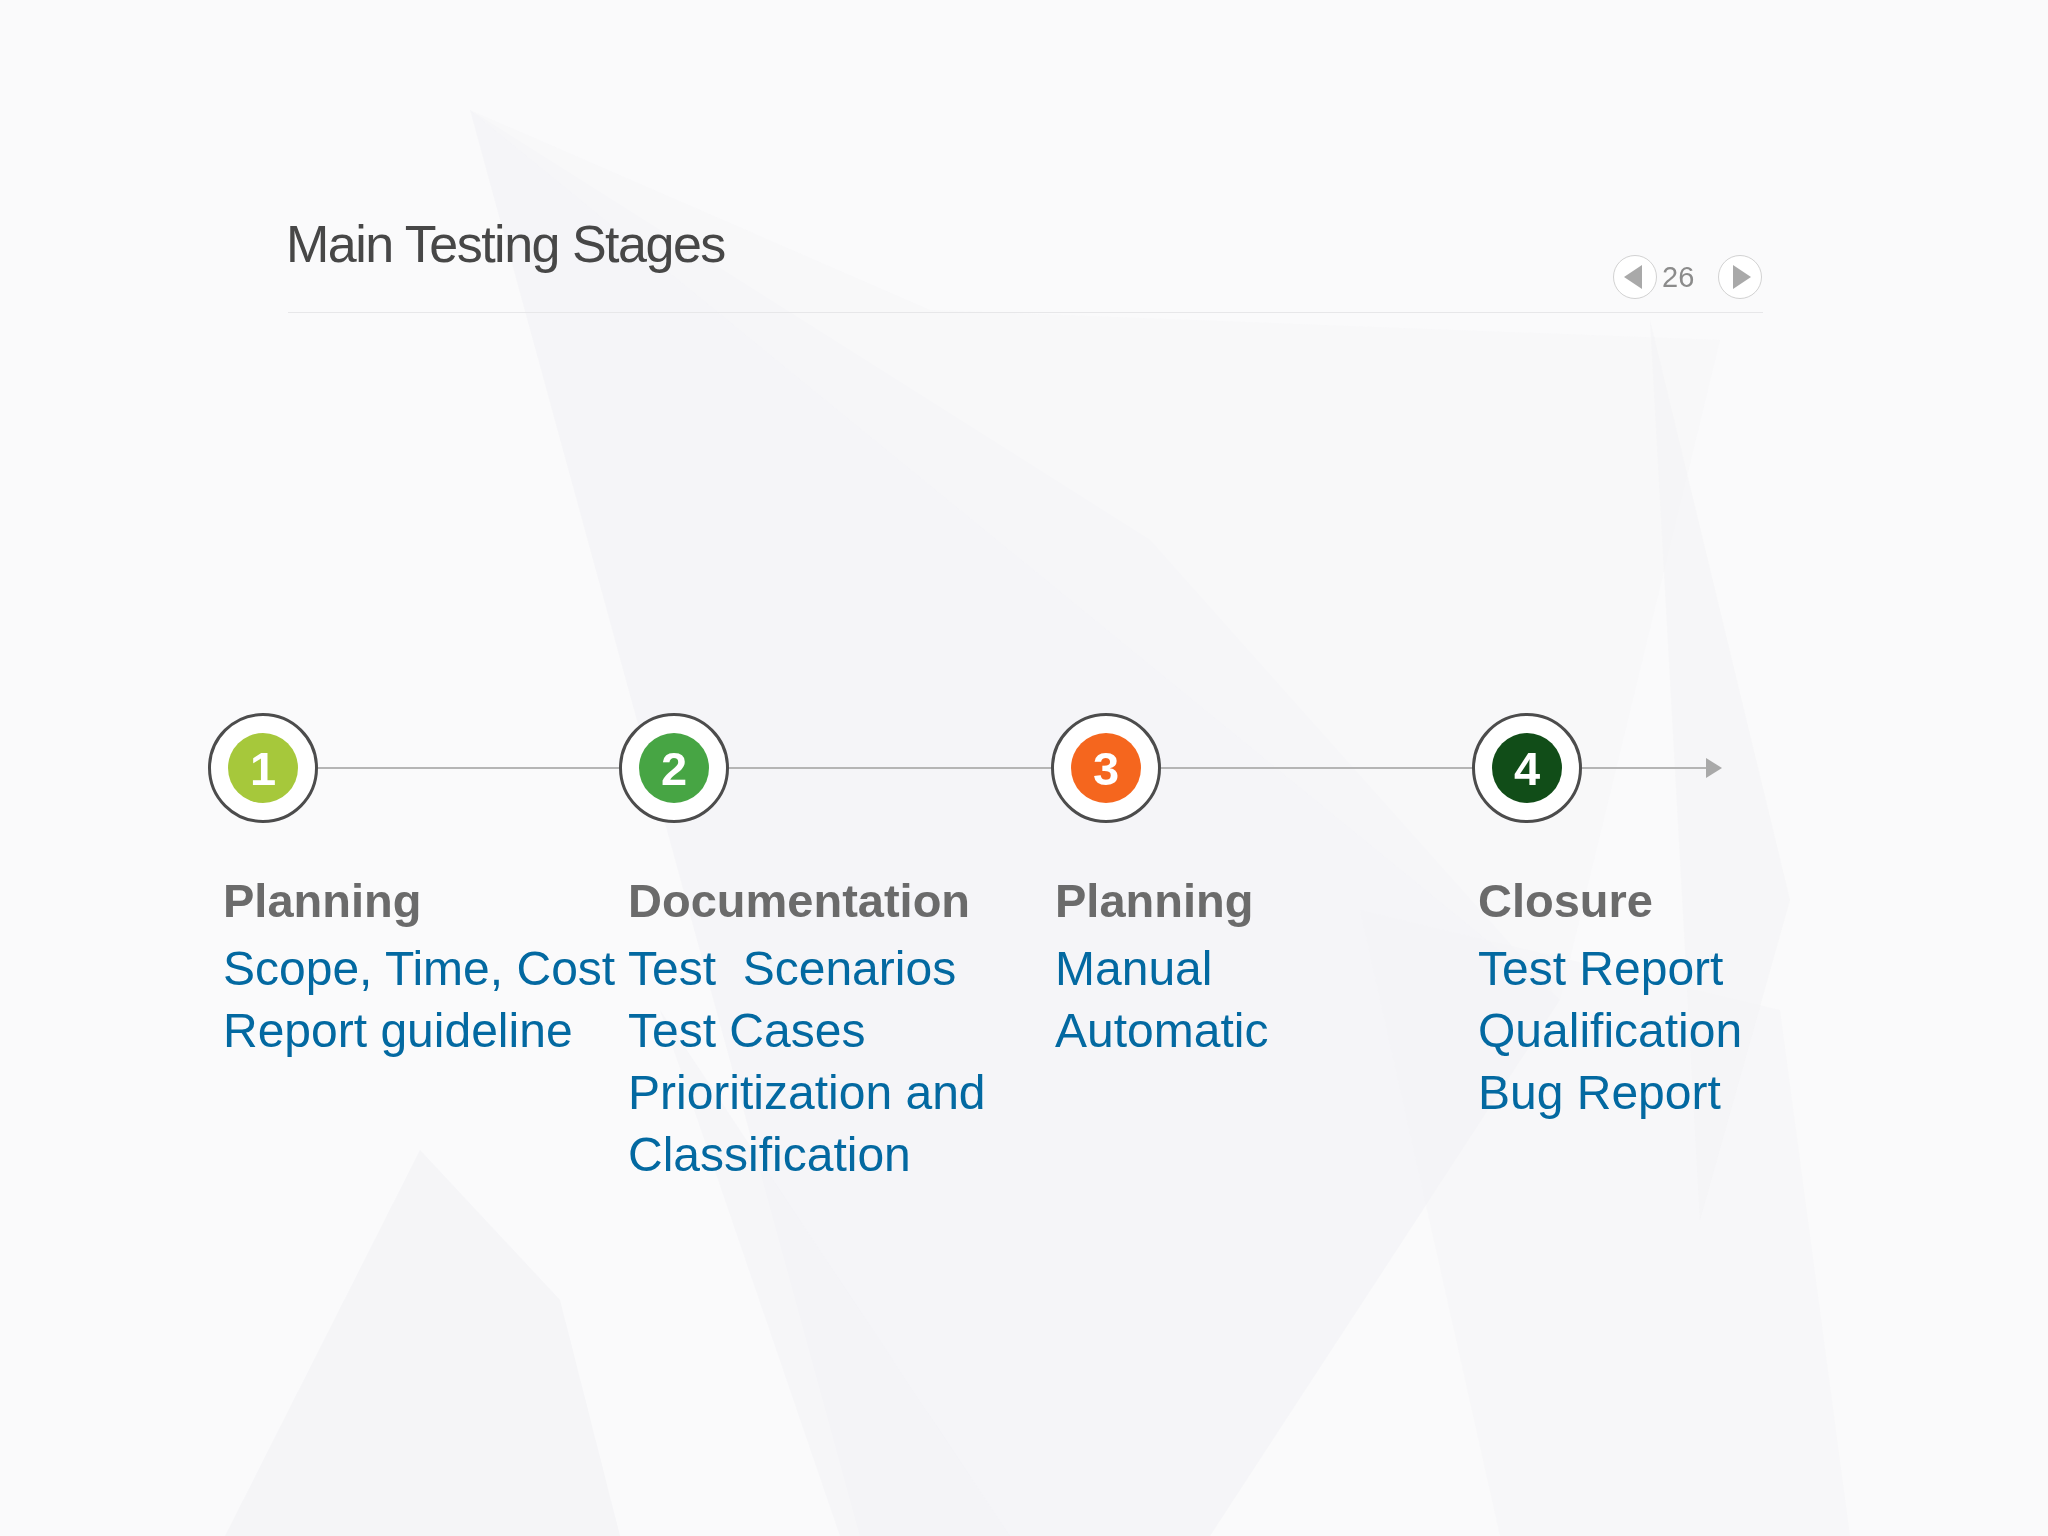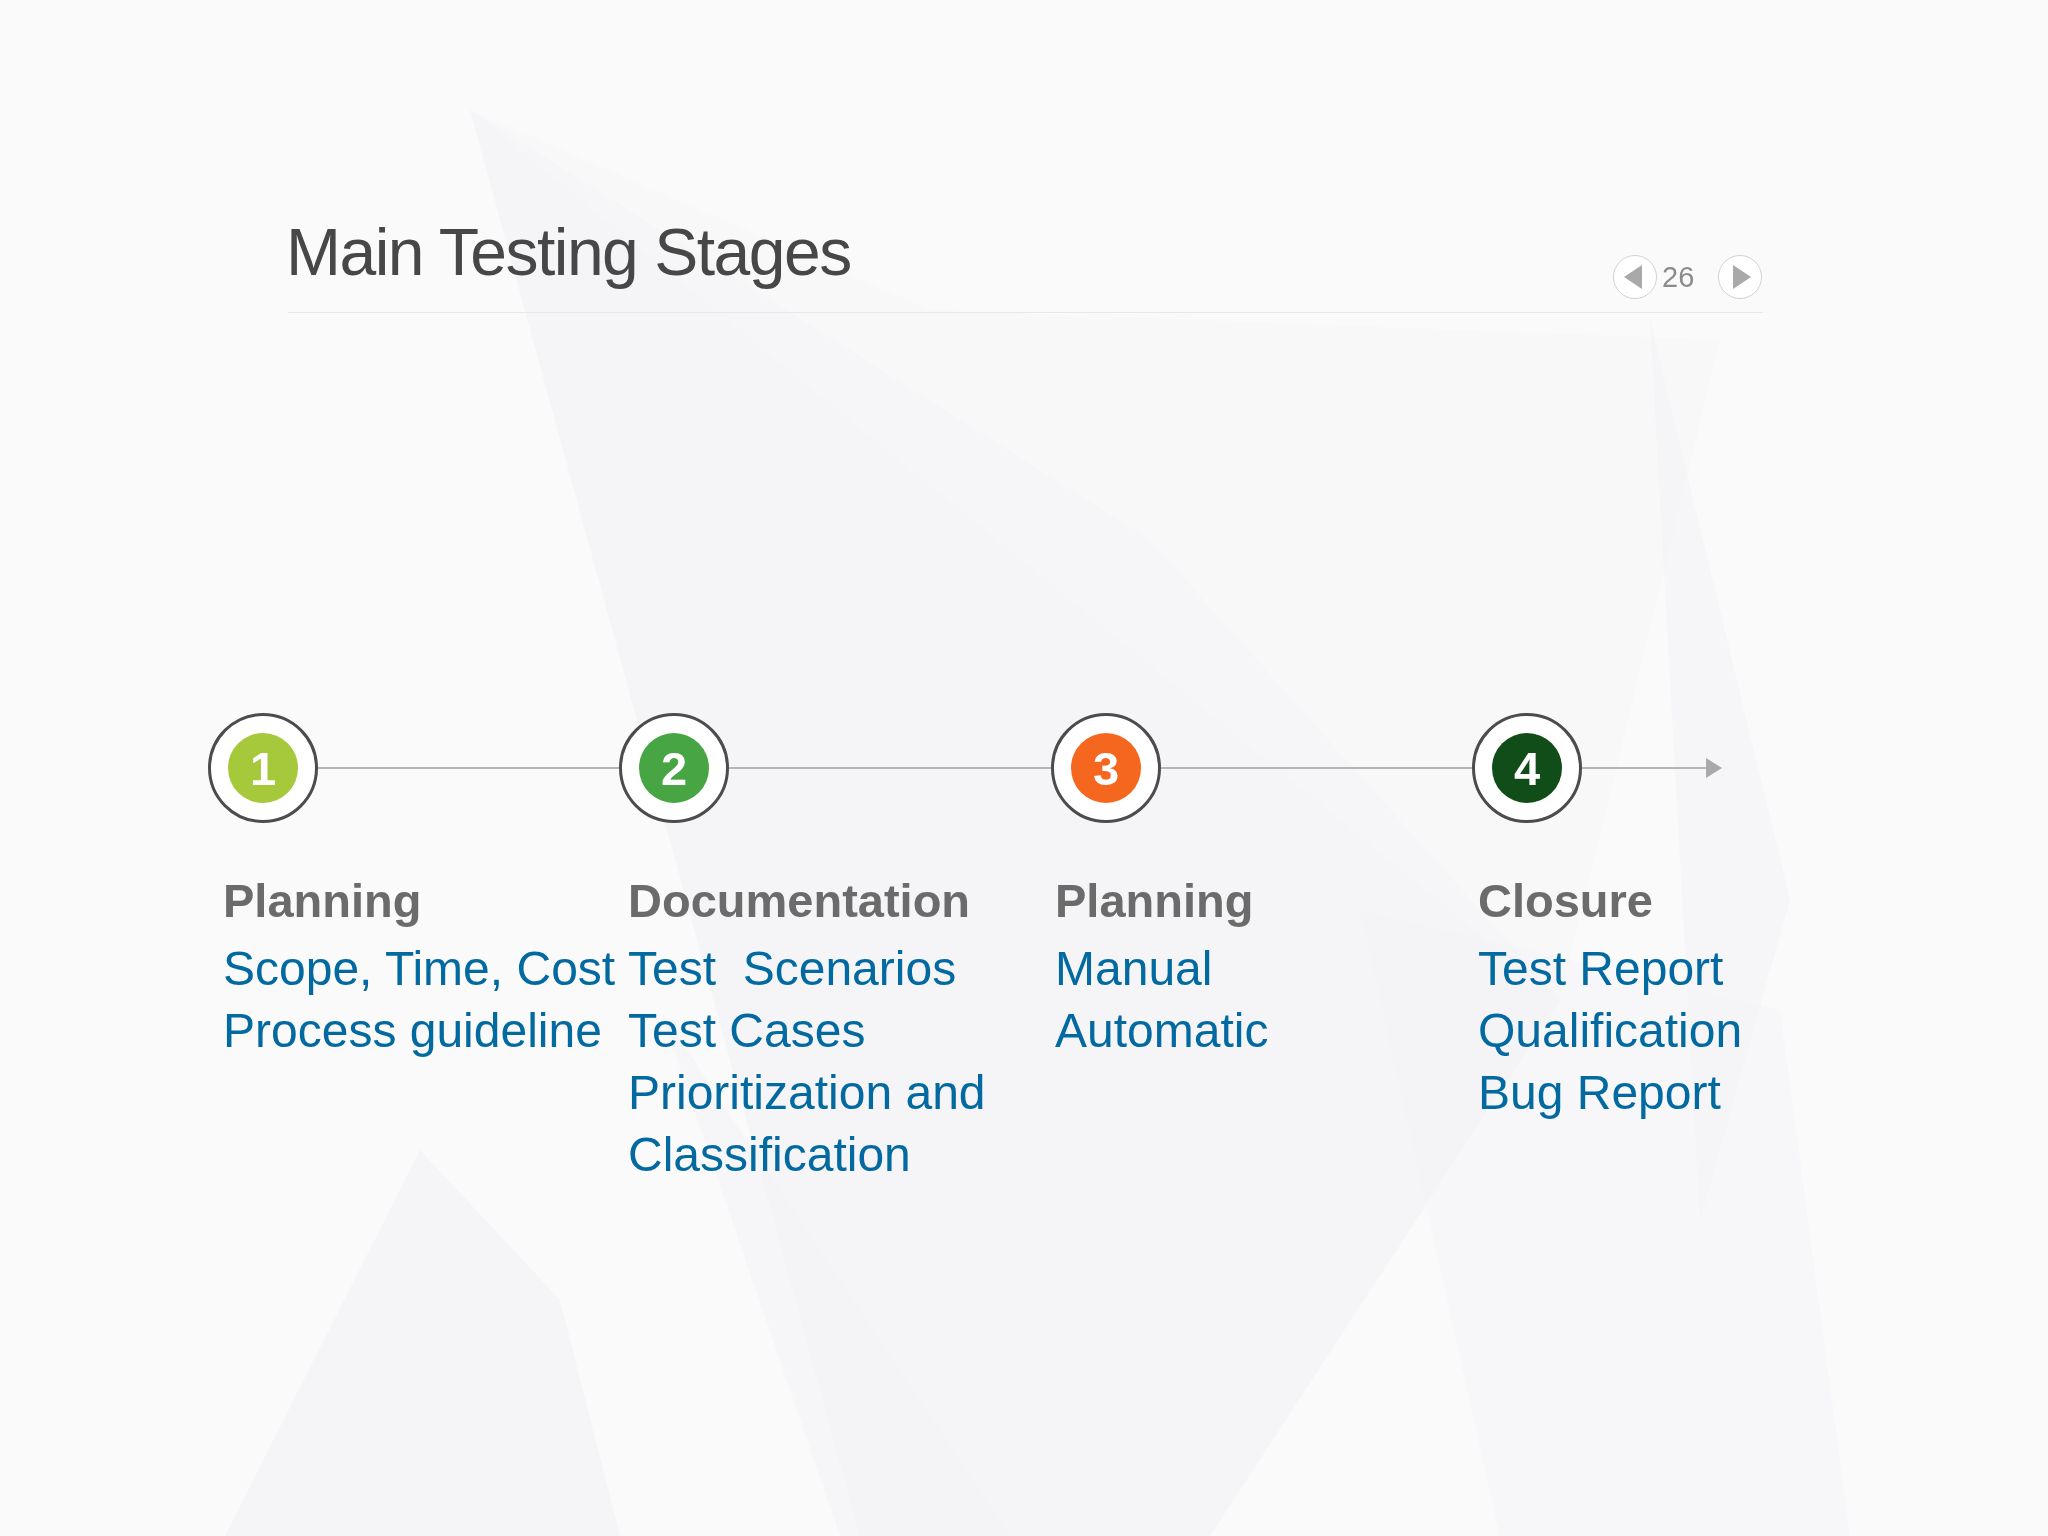--- a/index.html
+++ b/index.html
@@ -8,21 +8,21 @@
     background:#fafafb;
     position:relative;
     overflow:hidden;
     font-family:"Liberation Sans","DejaVu Sans",sans-serif;
   }
   .bg-svg{position:absolute;left:0;top:0;pointer-events:none;}
 
   
   .page-title{
     position:absolute;left:286px;top:214px;
-    font-size:66px;font-weight:300;letter-spacing:-1.5px;
+    font-size:52px;font-weight:300;letter-spacing:-1.5px;
     color:#474747;white-space:nowrap;
   }
   .title-divider{
     position:absolute;left:288px;top:312px;width:1475px;height:1px;
     background:#e7e7e9;
   }
 
   
   .nav-btn{
     position:absolute;top:255px;width:44px;height:44px;
@@ -119,21 +119,21 @@
 <div class="marker" style="left:1472px">
   <div class="inner" style="background-color: rgb(17, 77, 24);">
     <span>4</span>
   </div>
 </div>
 
 <div class="col" style="left:223px">
   <h3>Planning</h3>
   <div class="lines">
     <div class="line">Scope, Time, Cost</div>
-    <div class="line">Process guideline</div>
+    <div class="line">Report guideline</div>
   </div>
 </div>
 
 <div class="col" style="left:628px">
   <h3>Documentation</h3>
   <div class="lines">
     <div class="line">Test  Scenarios</div>
     <div class="line">Test Cases</div>
     <div class="line">Prioritization and</div>
     <div class="line">Classification</div>

